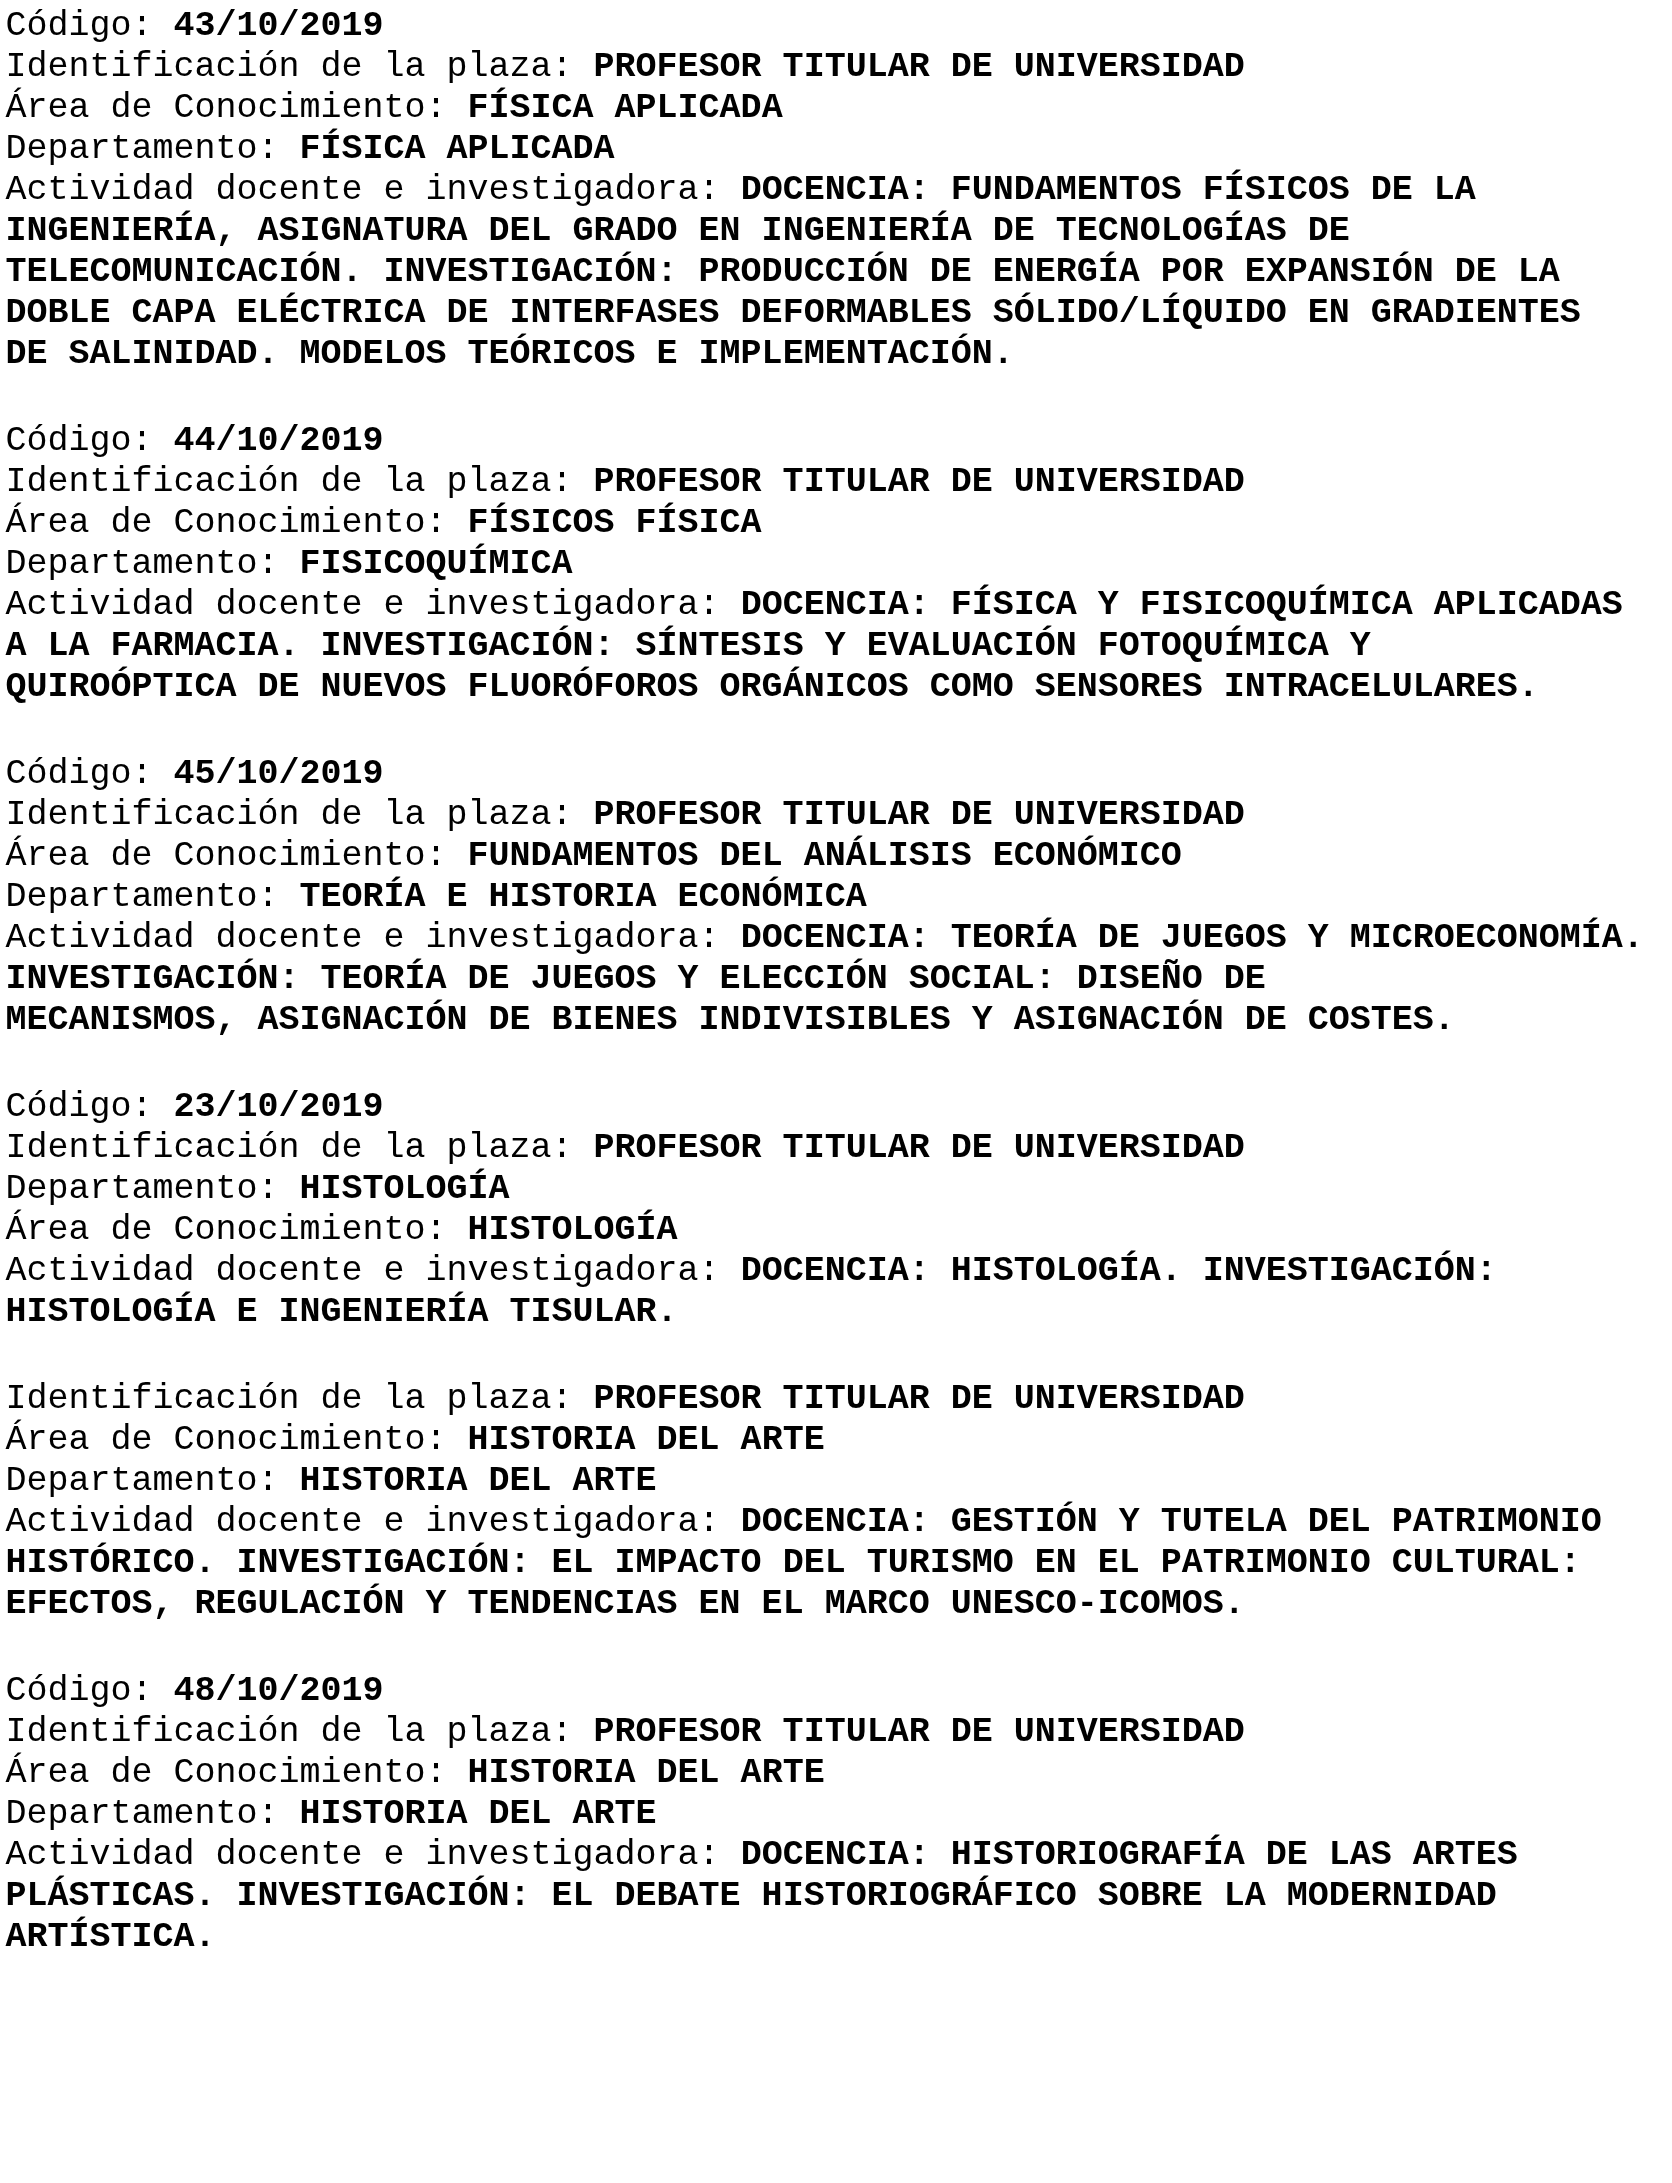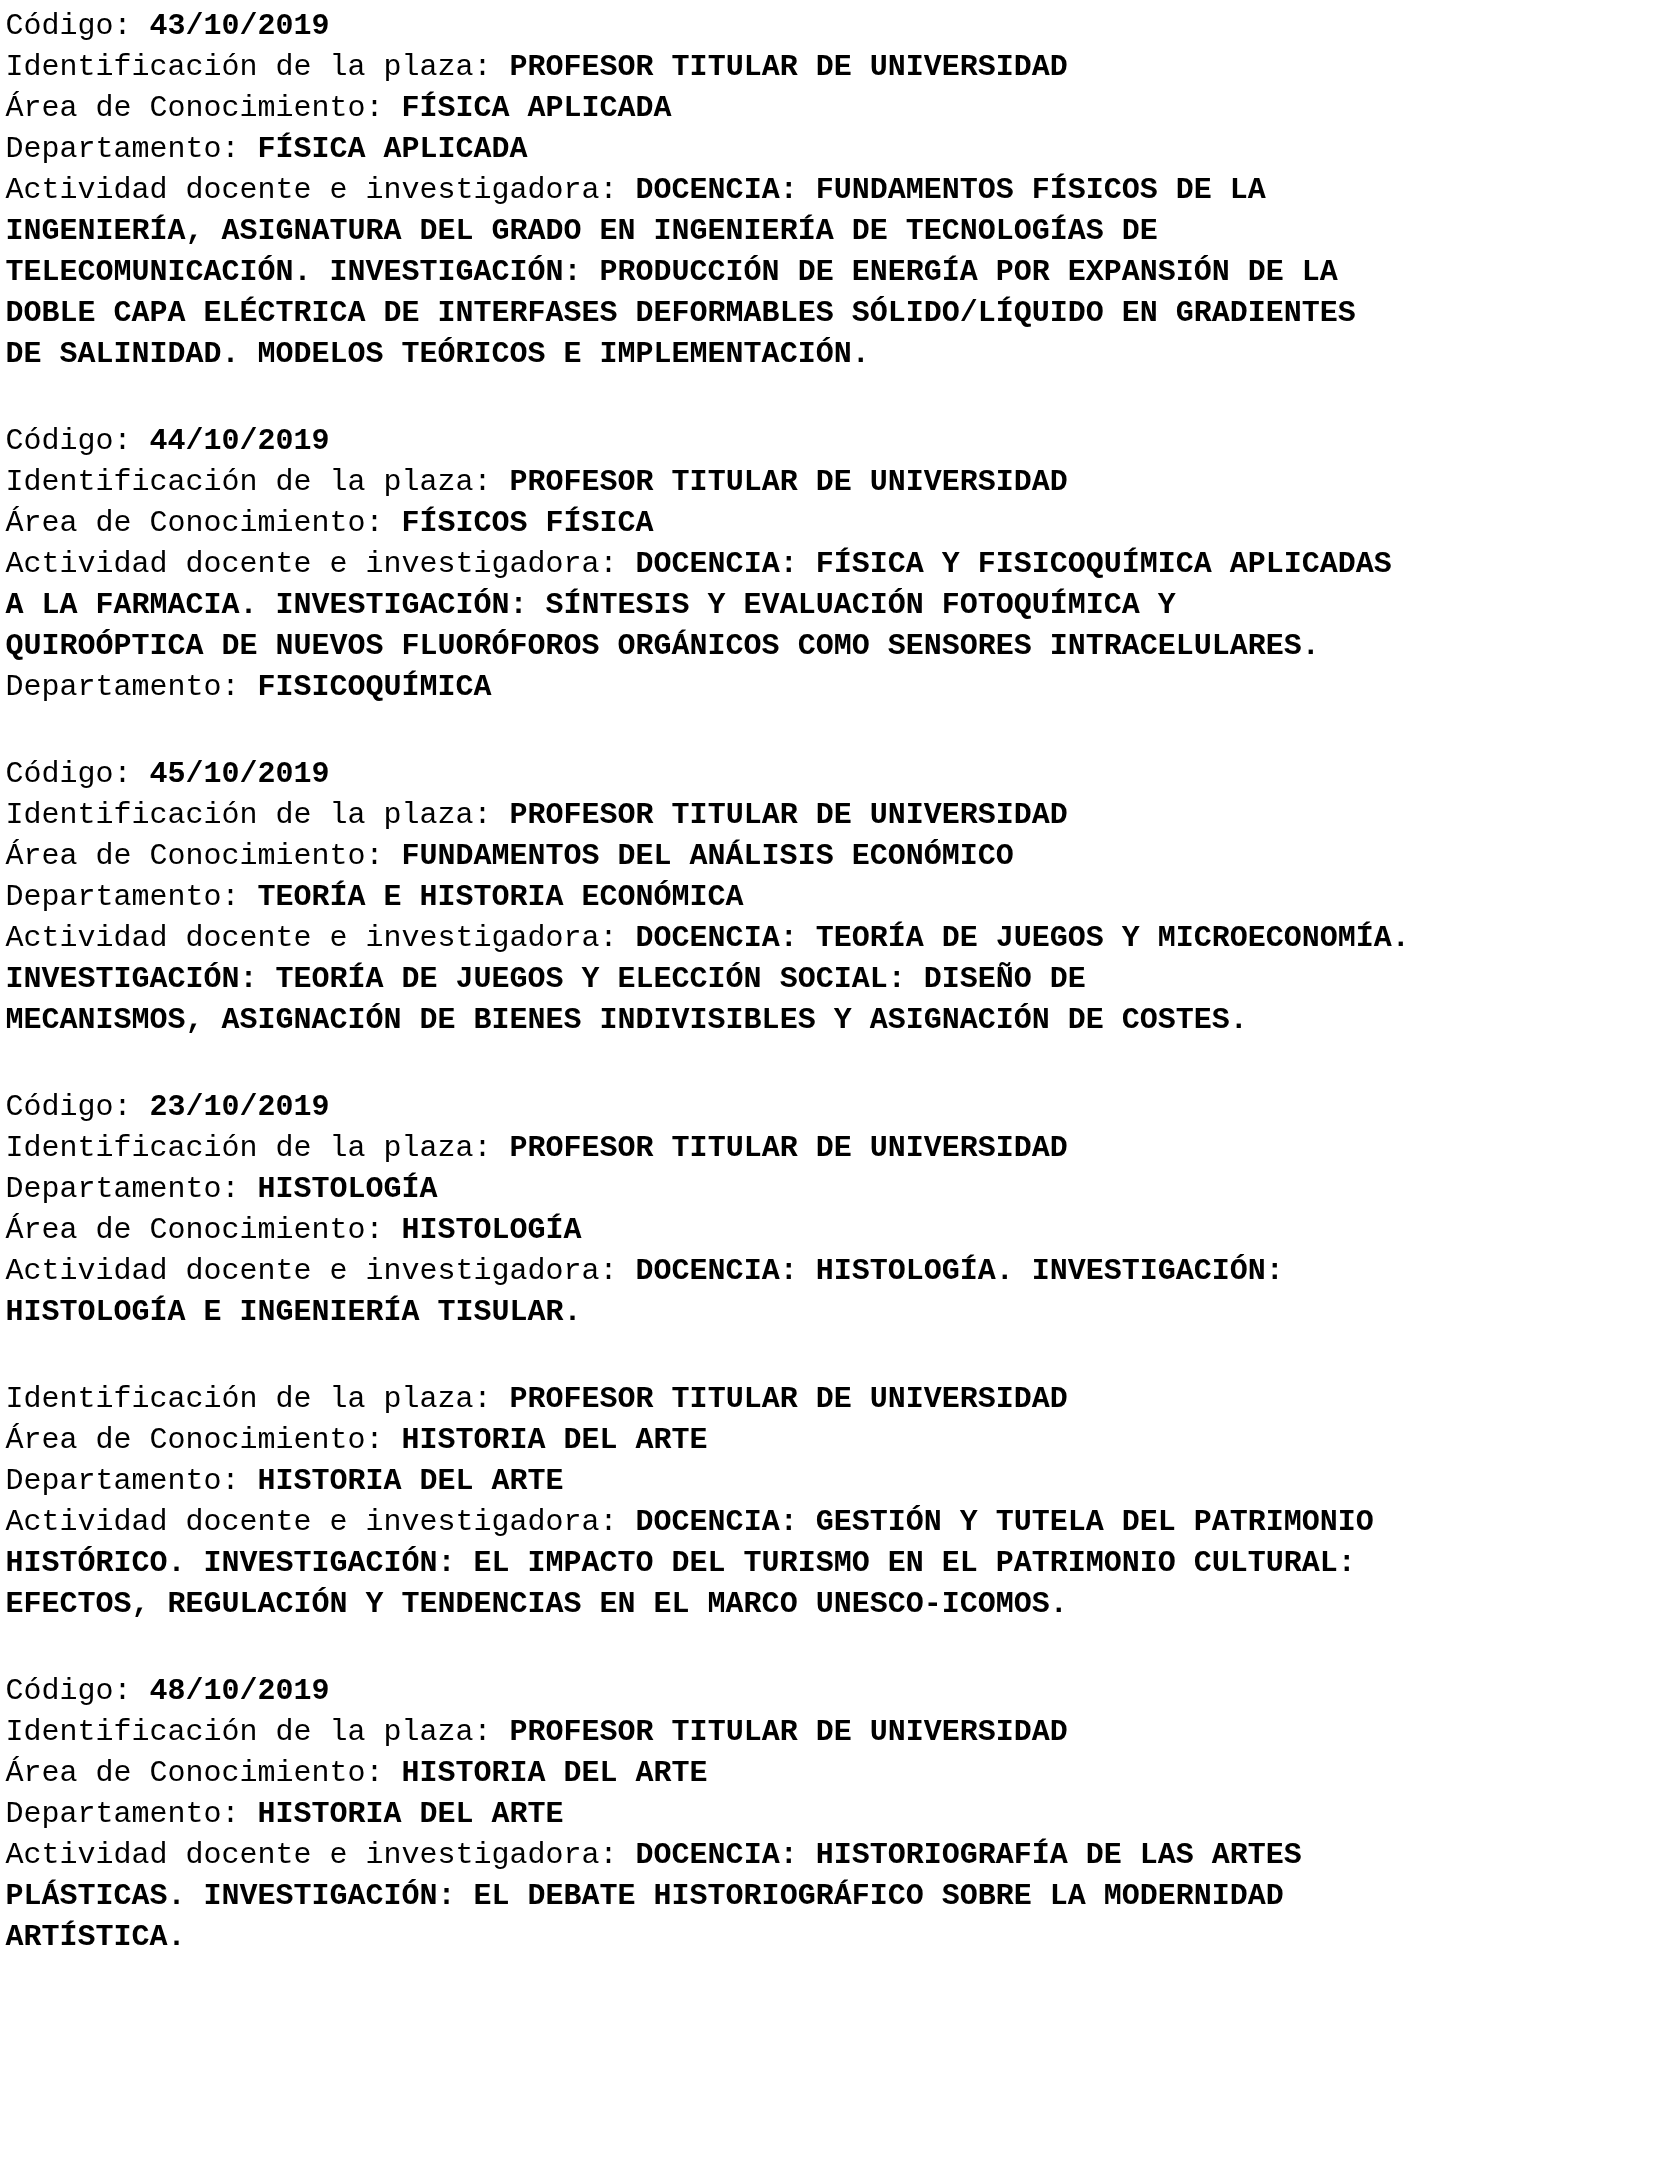--- a/index.html
+++ b/index.html
@@ -10,21 +10,21 @@
     color: #000000;
     overflow: hidden;
     box-sizing: border-box;
   }
   .page {
     box-sizing: border-box;
     width: 1672px;
     height: 2183px;
     padding: 6.3px 4.7px 0 5.5px;
     font-family: "Liberation Mono", "DejaVu Sans Mono", monospace;
-    font-size: 30px;
+    font-size: 35px;
     line-height: 41px;
     font-weight: normal;
   }
   .plaza + .plaza { margin-top: 46px; }
   .row { margin: 0; }
   .label {
     font-weight: normal;
     margin-right: 1ch;
   }
   .value {
@@ -63,26 +63,26 @@
     <div class="row">
       <span class="label">Código:</span><span class="value">44/10/2019</span>
     </div>
     <div class="row">
       <span class="label">Identificación de la plaza:</span><span class="value">PROFESOR TITULAR DE UNIVERSIDAD</span>
     </div>
     <div class="row">
       <span class="label">Área de Conocimiento:</span><span class="value">FÍSICOS FÍSICA</span>
     </div>
     <div class="row">
+      <span class="label">Departamento:</span><span class="value">FISICOQUÍMICA</span>
+    </div>
+    <div class="row">
       <span class="label">Actividad docente e investigadora:</span><span class="value">DOCENCIA: FÍSICA Y FISICOQUÍMICA APLICADAS
 A LA FARMACIA. INVESTIGACIÓN: SÍNTESIS Y EVALUACIÓN FOTOQUÍMICA Y
 QUIROÓPTICA DE NUEVOS FLUORÓFOROS ORGÁNICOS COMO SENSORES INTRACELULARES.</span>
-    </div>
-    <div class="row">
-      <span class="label">Departamento:</span><span class="value">FISICOQUÍMICA</span>
     </div>
   </section>
 
   <section class="plaza">
     <div class="row">
       <span class="label">Código:</span><span class="value">45/10/2019</span>
     </div>
     <div class="row">
       <span class="label">Identificación de la plaza:</span><span class="value">PROFESOR TITULAR DE UNIVERSIDAD</span>
     </div>

